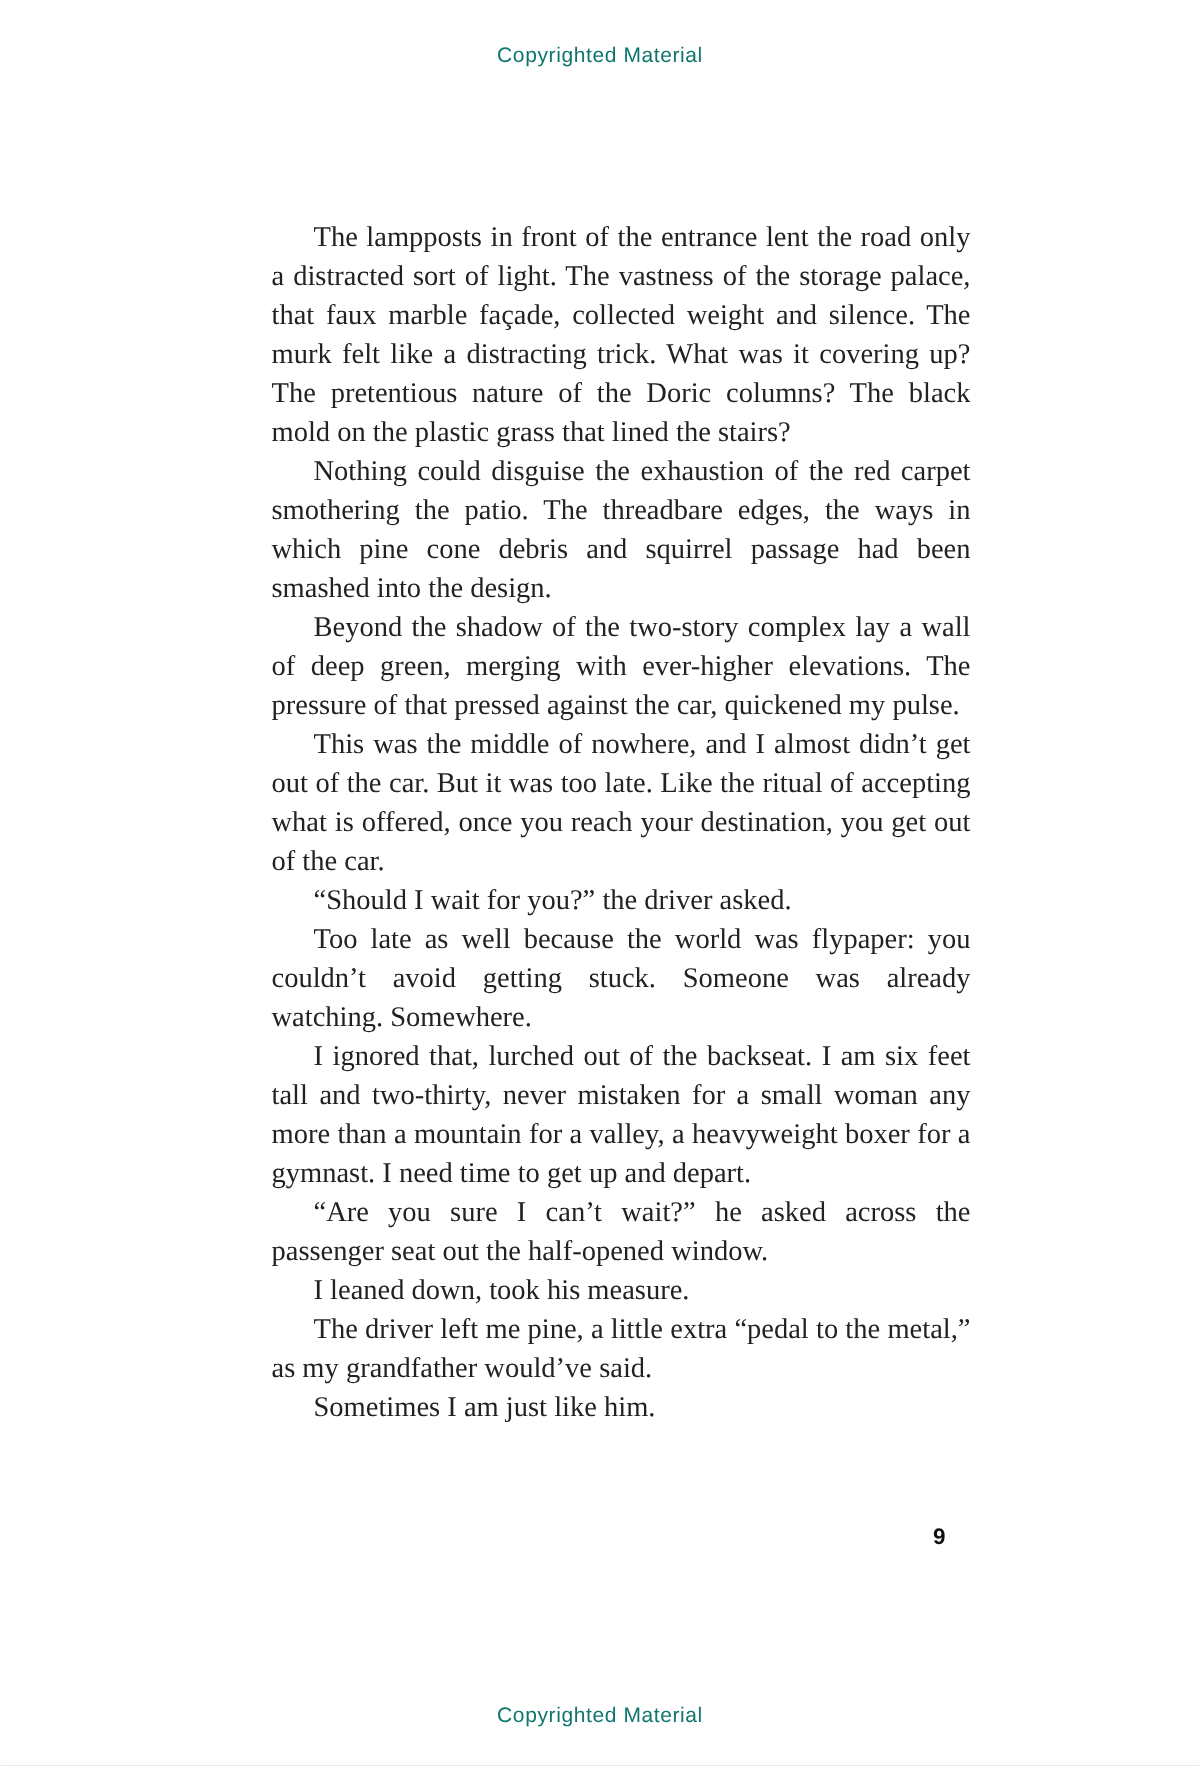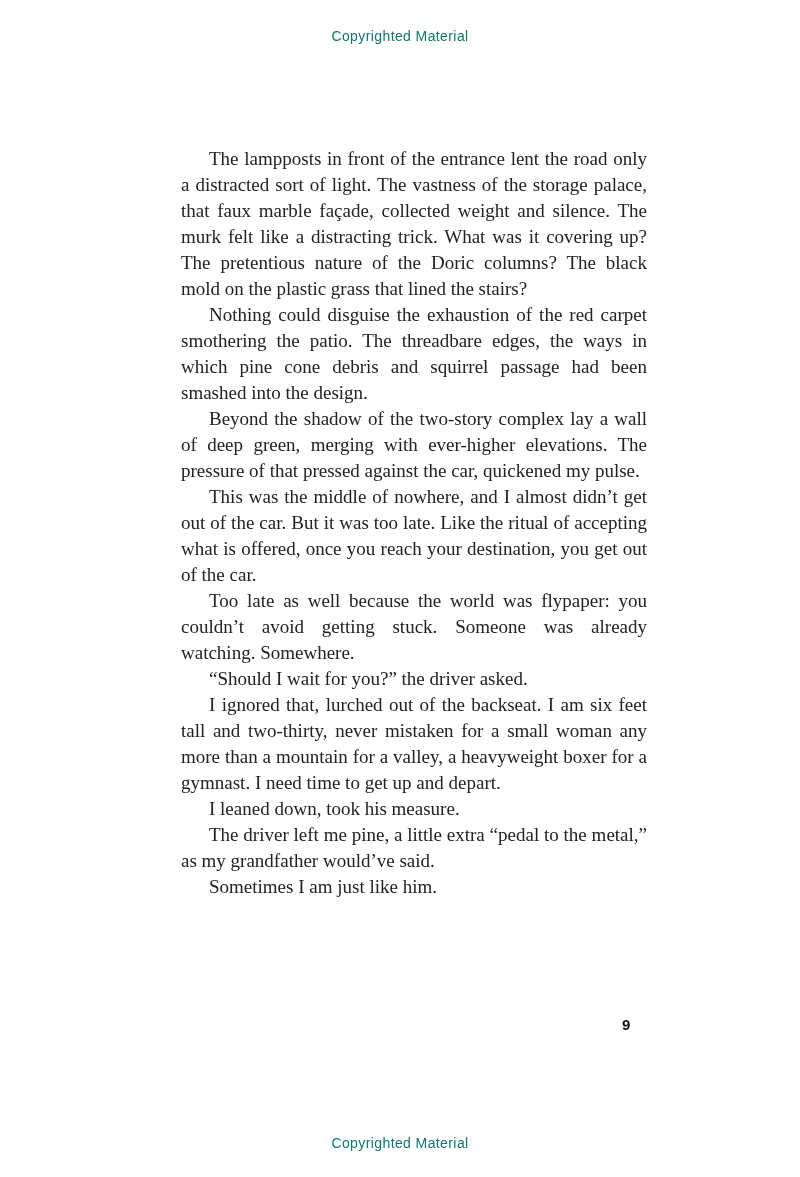--- a/index.html
+++ b/index.html
@@ -58,23 +58,24 @@
 
 <div class="page">
 
   <div class="watermark top">Copyrighted Material</div>
 
   <div class="text-block">
     <p>The lampposts in front of the entrance lent the road only a distracted sort of light. The vastness of the storage palace, that faux marble façade, collected weight and silence. The murk felt like a distracting trick. What was it covering up? The pretentious nature of the Doric columns? The black mold on the plastic grass that lined the stairs?</p>
     <p>Nothing could disguise the exhaustion of the red carpet smothering the patio. The threadbare edges, the ways in which pine cone debris and squirrel passage had been smashed into the design.</p>
     <p>Beyond the shadow of the two-story complex lay a wall of deep green, merging with ever-higher elevations. The pressure of that pressed against the car, quickened my pulse.</p>
     <p>This was the middle of nowhere, and I almost didn’t get out of the car. But it was too late. Like the ritual of accepting what is offered, once you reach your destination, you get out of the car.</p>
+    <p>“Should I wait for you?” the driver asked.</p>
     <p>Too late as well because the world was flypaper: you couldn’t avoid getting stuck. Someone was already watching. Somewhere.</p>
-    <p>“Should I wait for you?” the driver asked.</p>
     <p>I ignored that, lurched out of the backseat. I am six feet tall and two-thirty, never mistaken for a small woman any more than a mountain for a valley, a heavyweight boxer for a gymnast. I need time to get up and depart.</p>
+    <p>“Are you sure I can’t wait?” he asked across the passenger seat out the half-opened window.</p>
     <p>I leaned down, took his measure.</p>
     <p>The driver left me pine, a little extra “pedal to the metal,” as my grandfather would’ve said.</p>
     <p>Sometimes I am just like him.</p>
   </div>
 
   <div class="page-number">9</div>
 
   <div class="watermark bottom">Copyrighted Material</div>
 
 </div>

